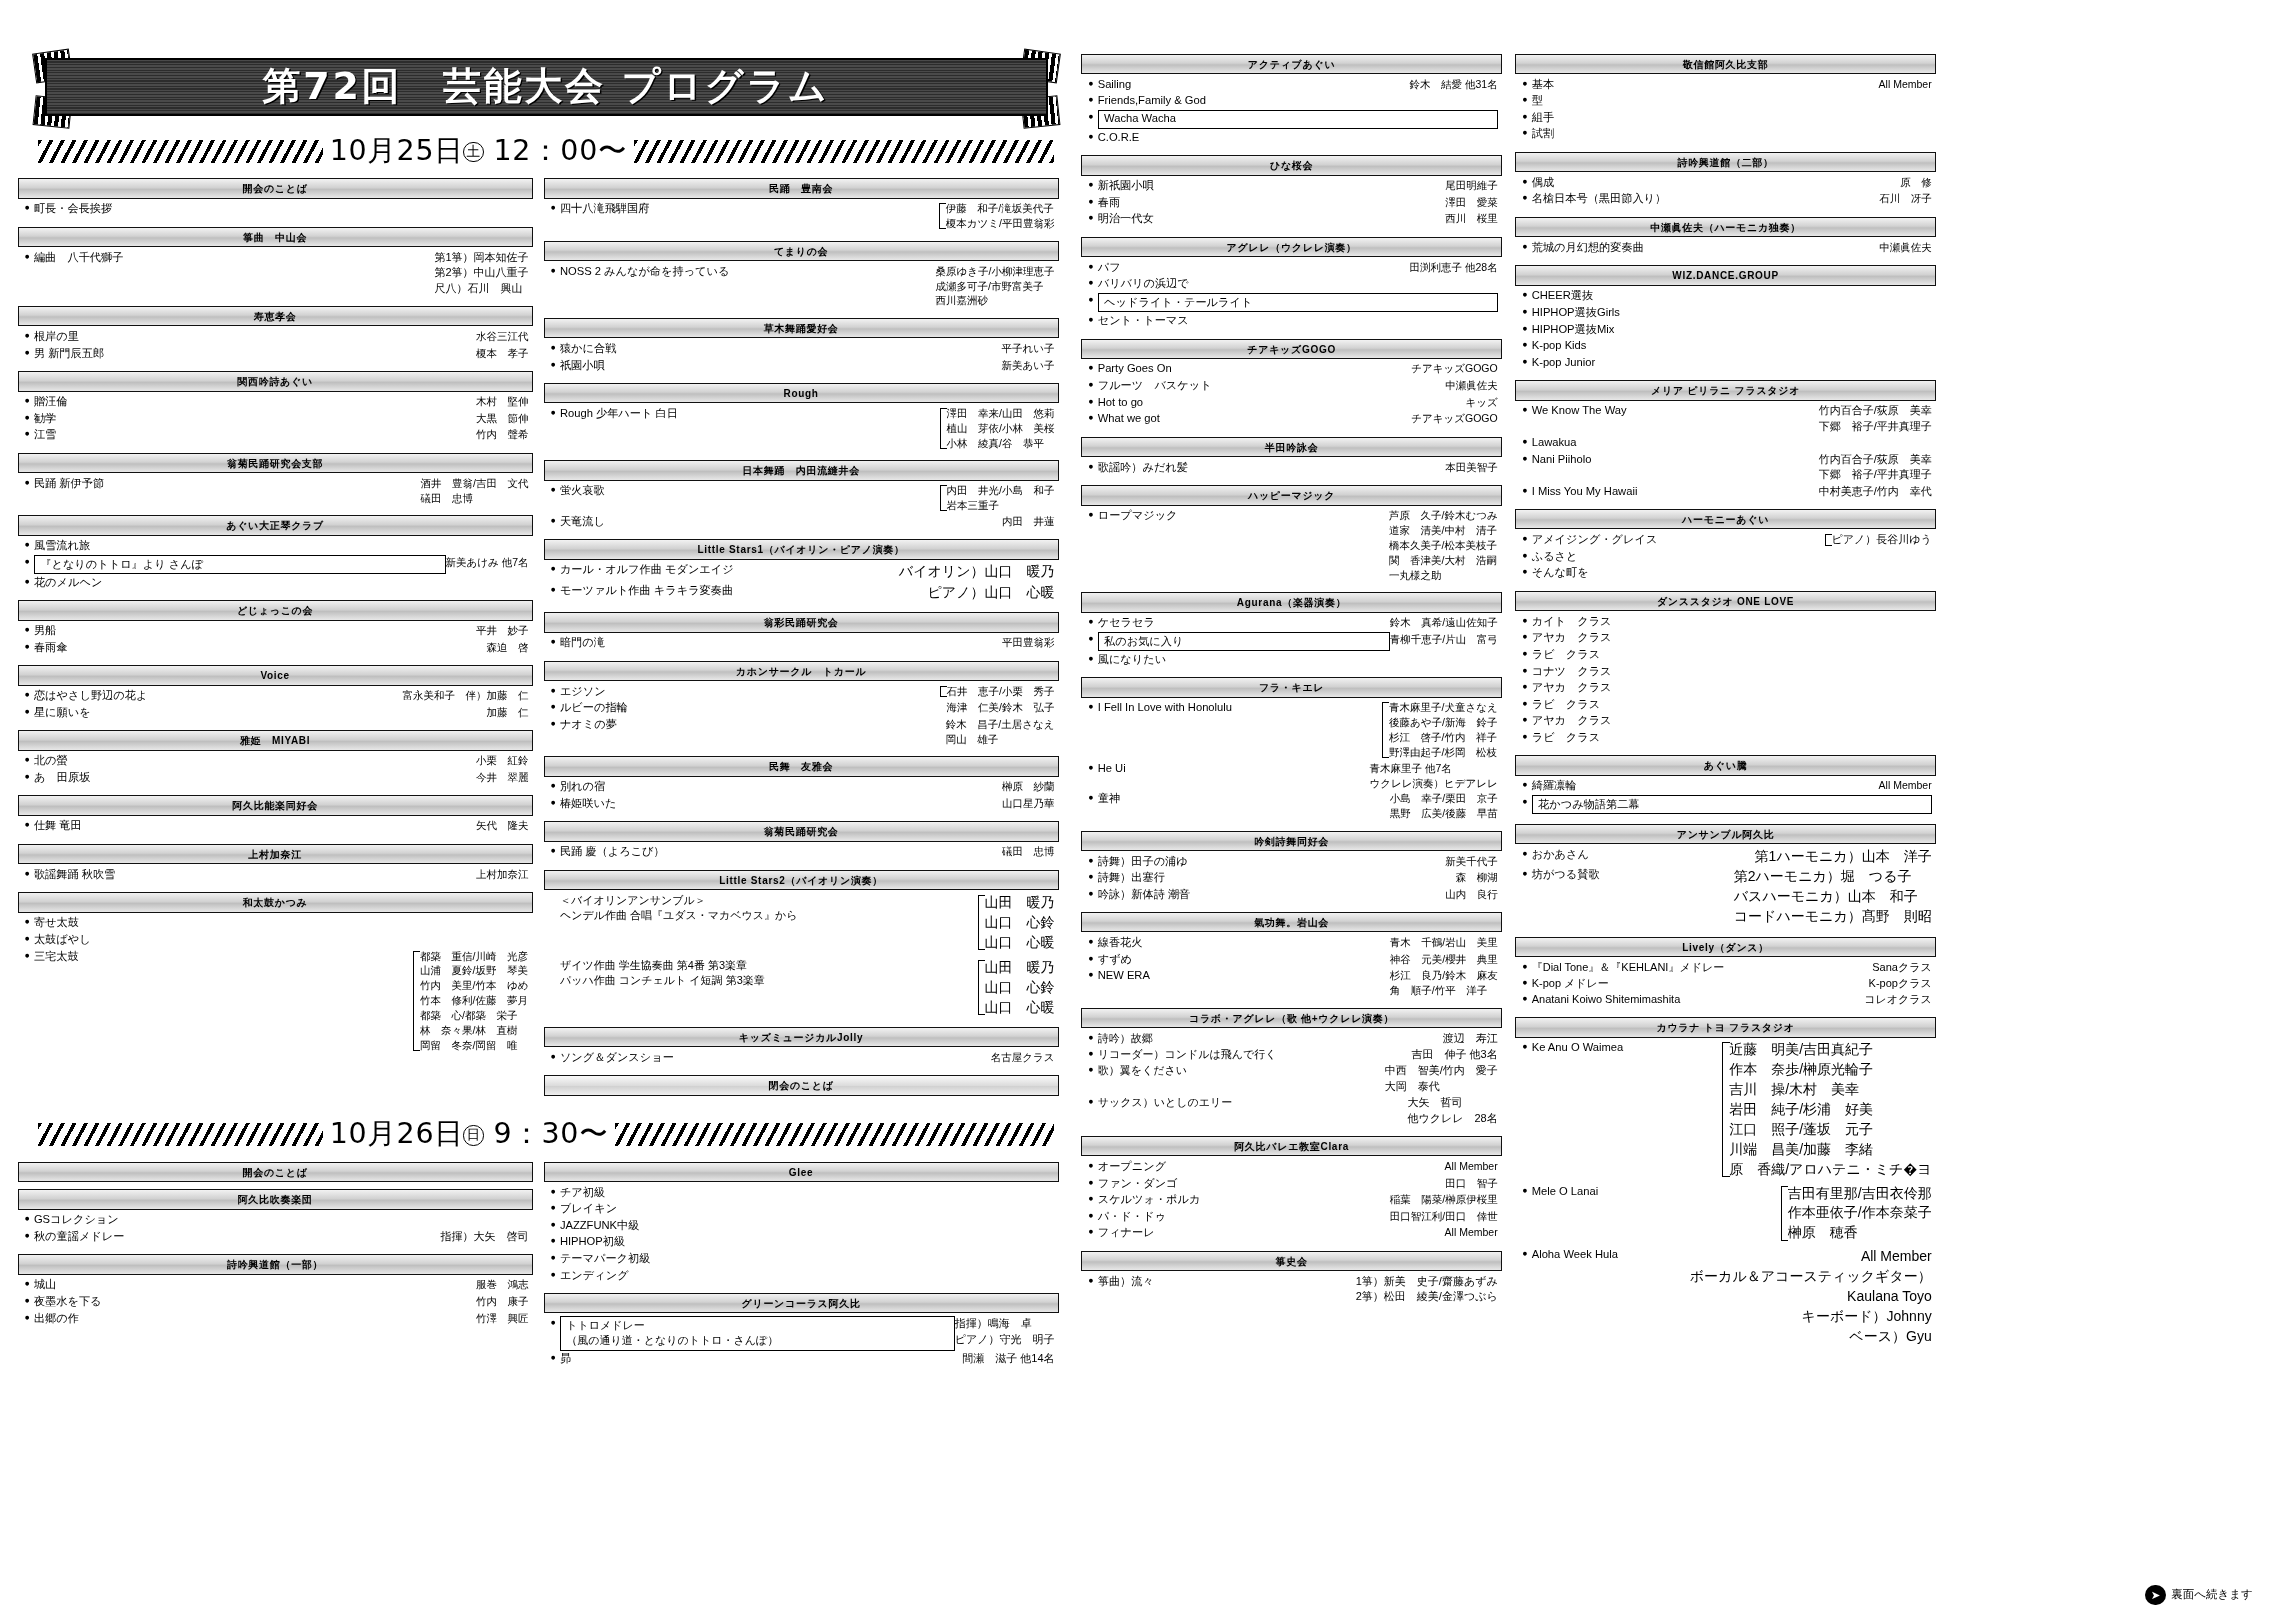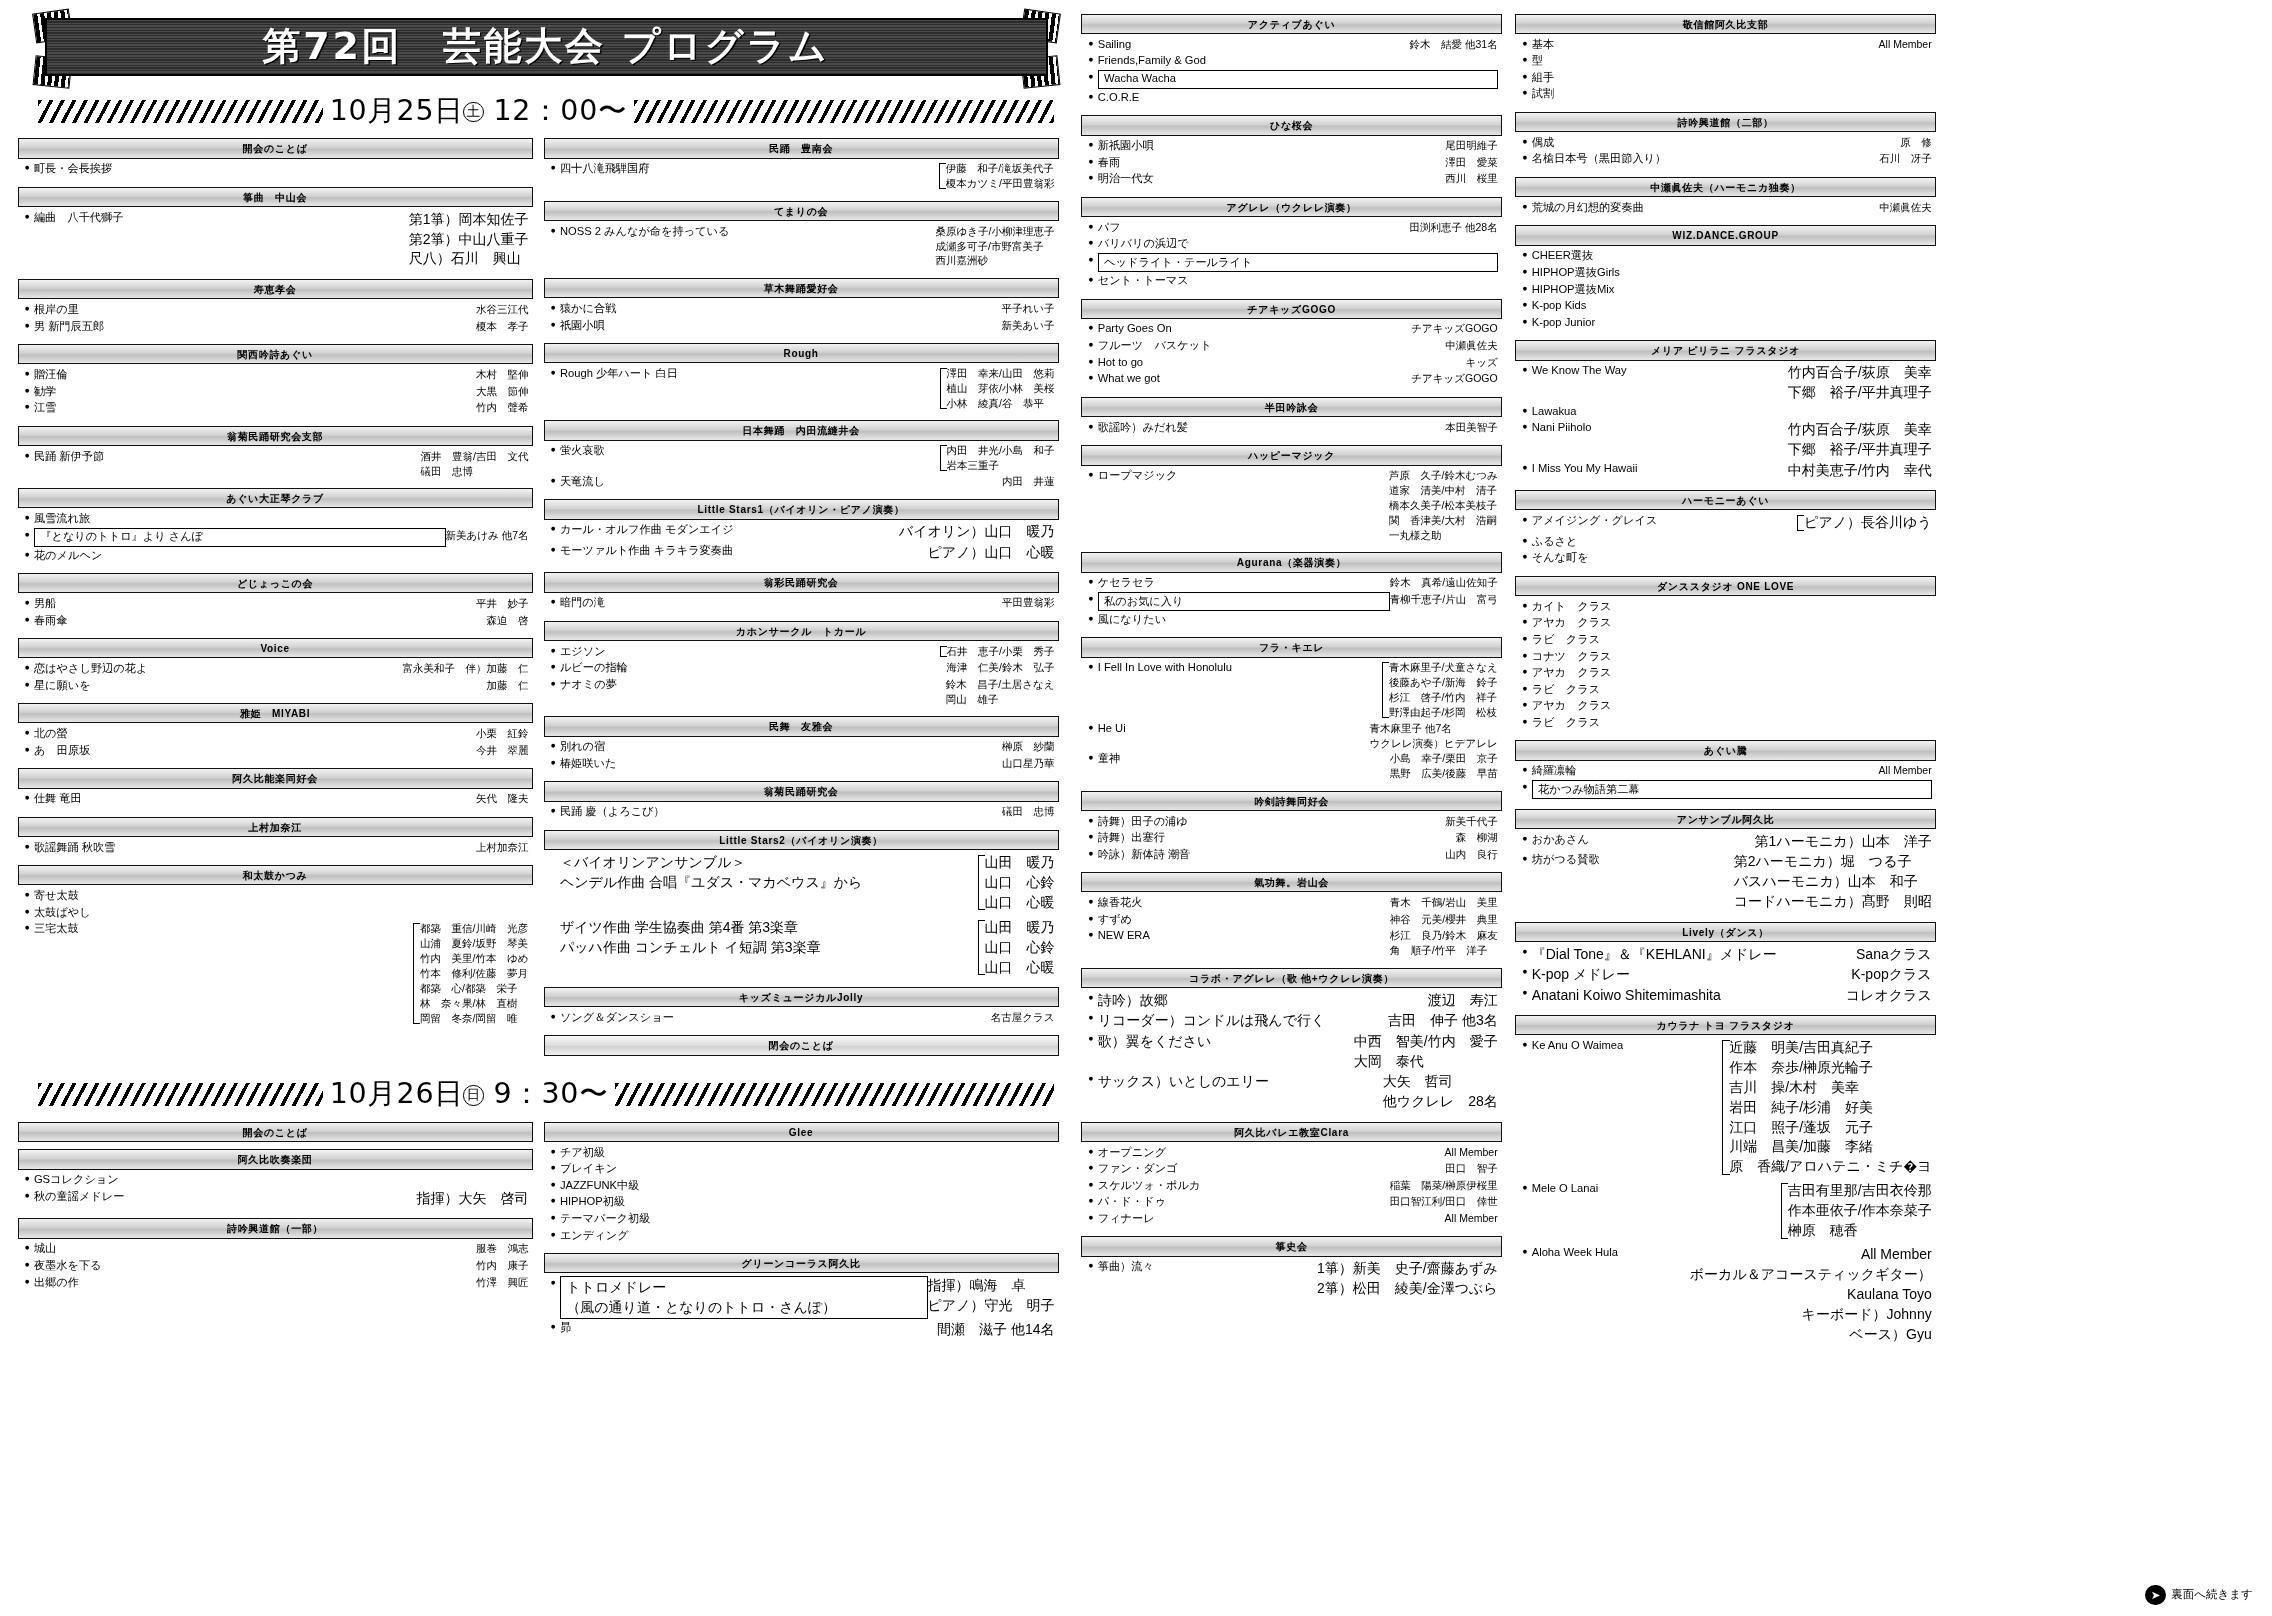--- a/index.html
+++ b/index.html
@@ -5,21 +5,21 @@
   * { box-sizing: border-box; }
   html, body { margin:0; padding:0; }
   body {
     width: 2273px; height: 1616px;
     background: #ffffff;
     font-family: "Liberation Sans", sans-serif;
     color: #000;
     position: relative;
     overflow: hidden;
   }
-  .page { position:absolute; inset:0; padding: 13.6px 17.6px; display:flex; gap:0; }
+  .page { position:absolute; inset:0; padding: 13.6px 17.6px; display:flex; gap:0;margin-top:40px; }
 
   
   .col { position:relative; }
   .col-left  { width: 1057px; padding-right: 9.5px; }
   .col-mid   { width: 434px; padding: 0 6.8px; }
   .col-right { width: 434px; padding: 0 6.8px; }
 
   .two-sub { display:flex; gap:11px; }
   .sub { width: 515px; }
 
@@ -79,21 +79,21 @@
   .names { text-align:left; white-space:pre; font-size: 10.5px; line-height:1.42; }
 
   .brace {
     position:relative; padding-left: 8.1px;
   }
   .brace::before {
     content:""; position:absolute; left:1.4px; top:2px; bottom:2px; width:6.1px;
     border:1.1px solid #000; border-right:none;
   }
   .rightal { text-align:right; }
-  .small { font-size: 14px; }
+  .small { font-size: 11px; }
   .tiny { font-size: 14px; }
 
   .boxline { border:1px solid #000; display:inline-block; padding: 0.7px 5.4px; }
 
   .footer-note { position:absolute; right: 20.3px; bottom: 11px; display:flex; align-items:center; gap:5.4px; font-size:11.5px;}
   .arrow-circle { width:20.3px; height:20.3px; border-radius:50%; background:#000; color:#fff;
      display:flex; align-items:center; justify-content:center; font-size:11.5px; }
 </style>
 </head>
 <body>

